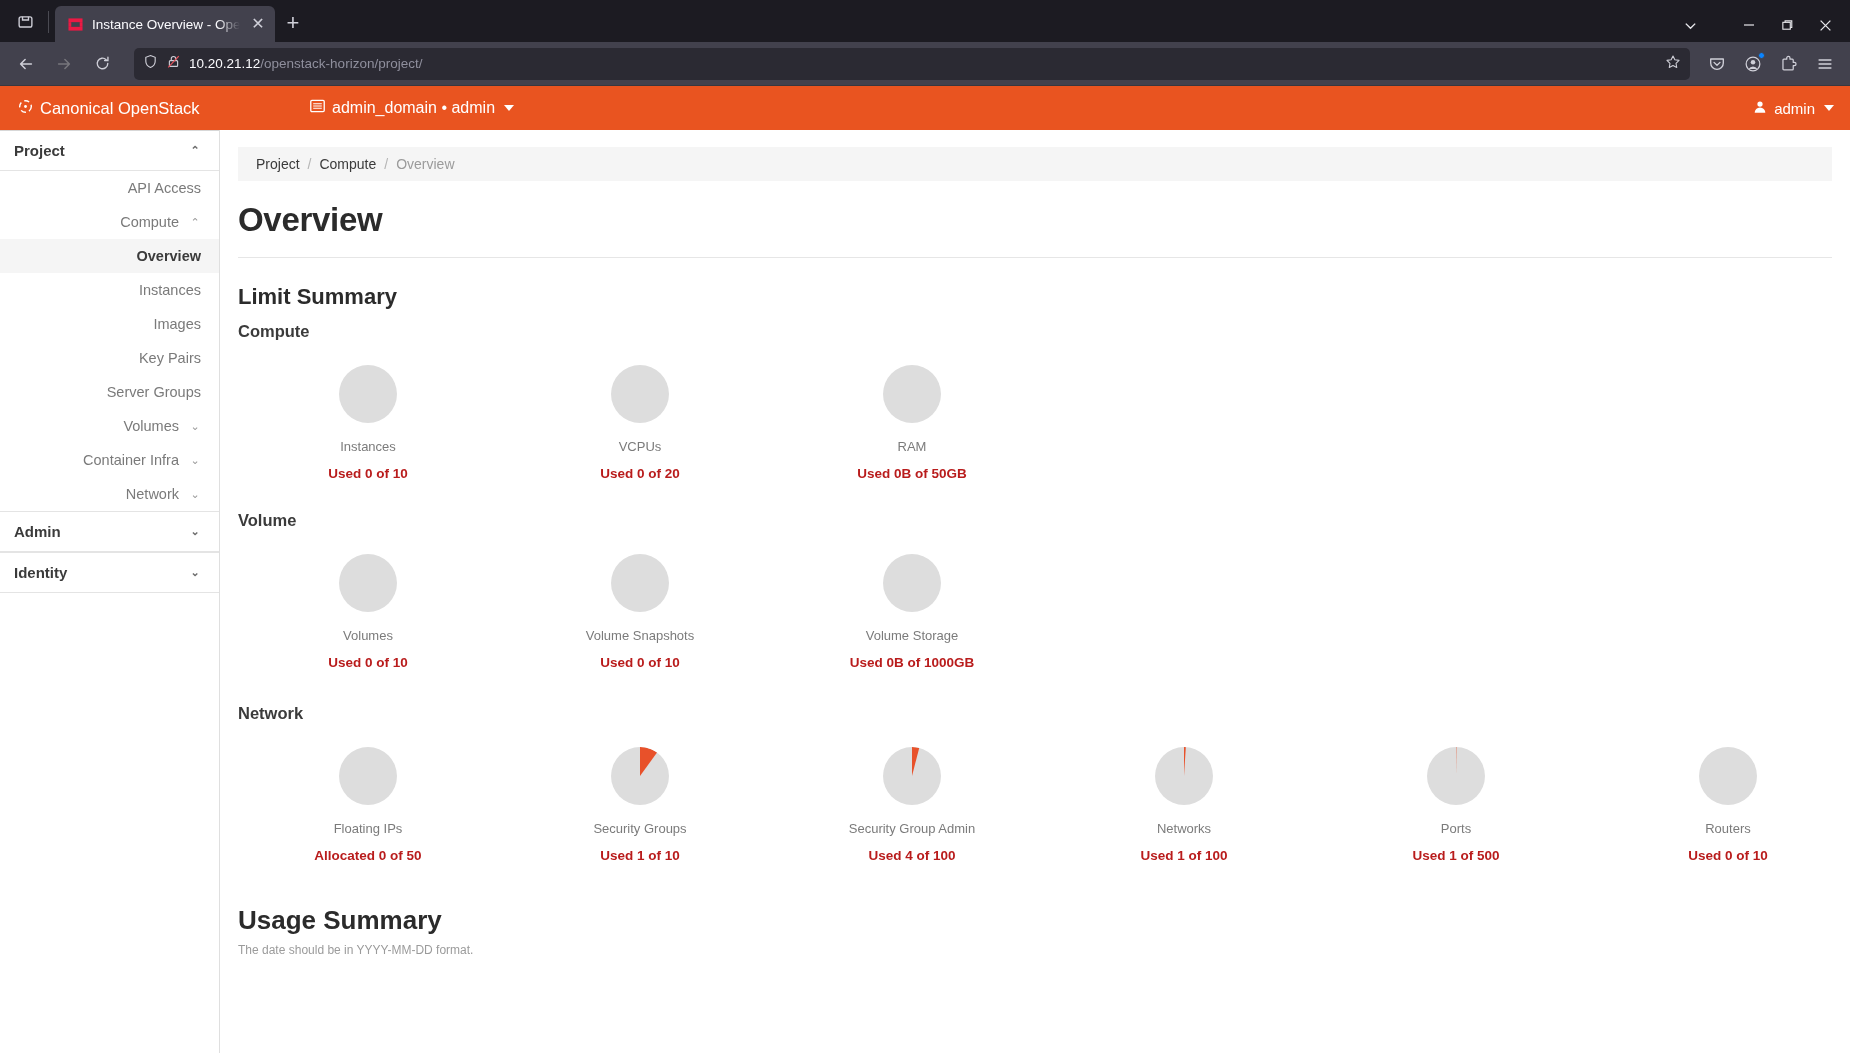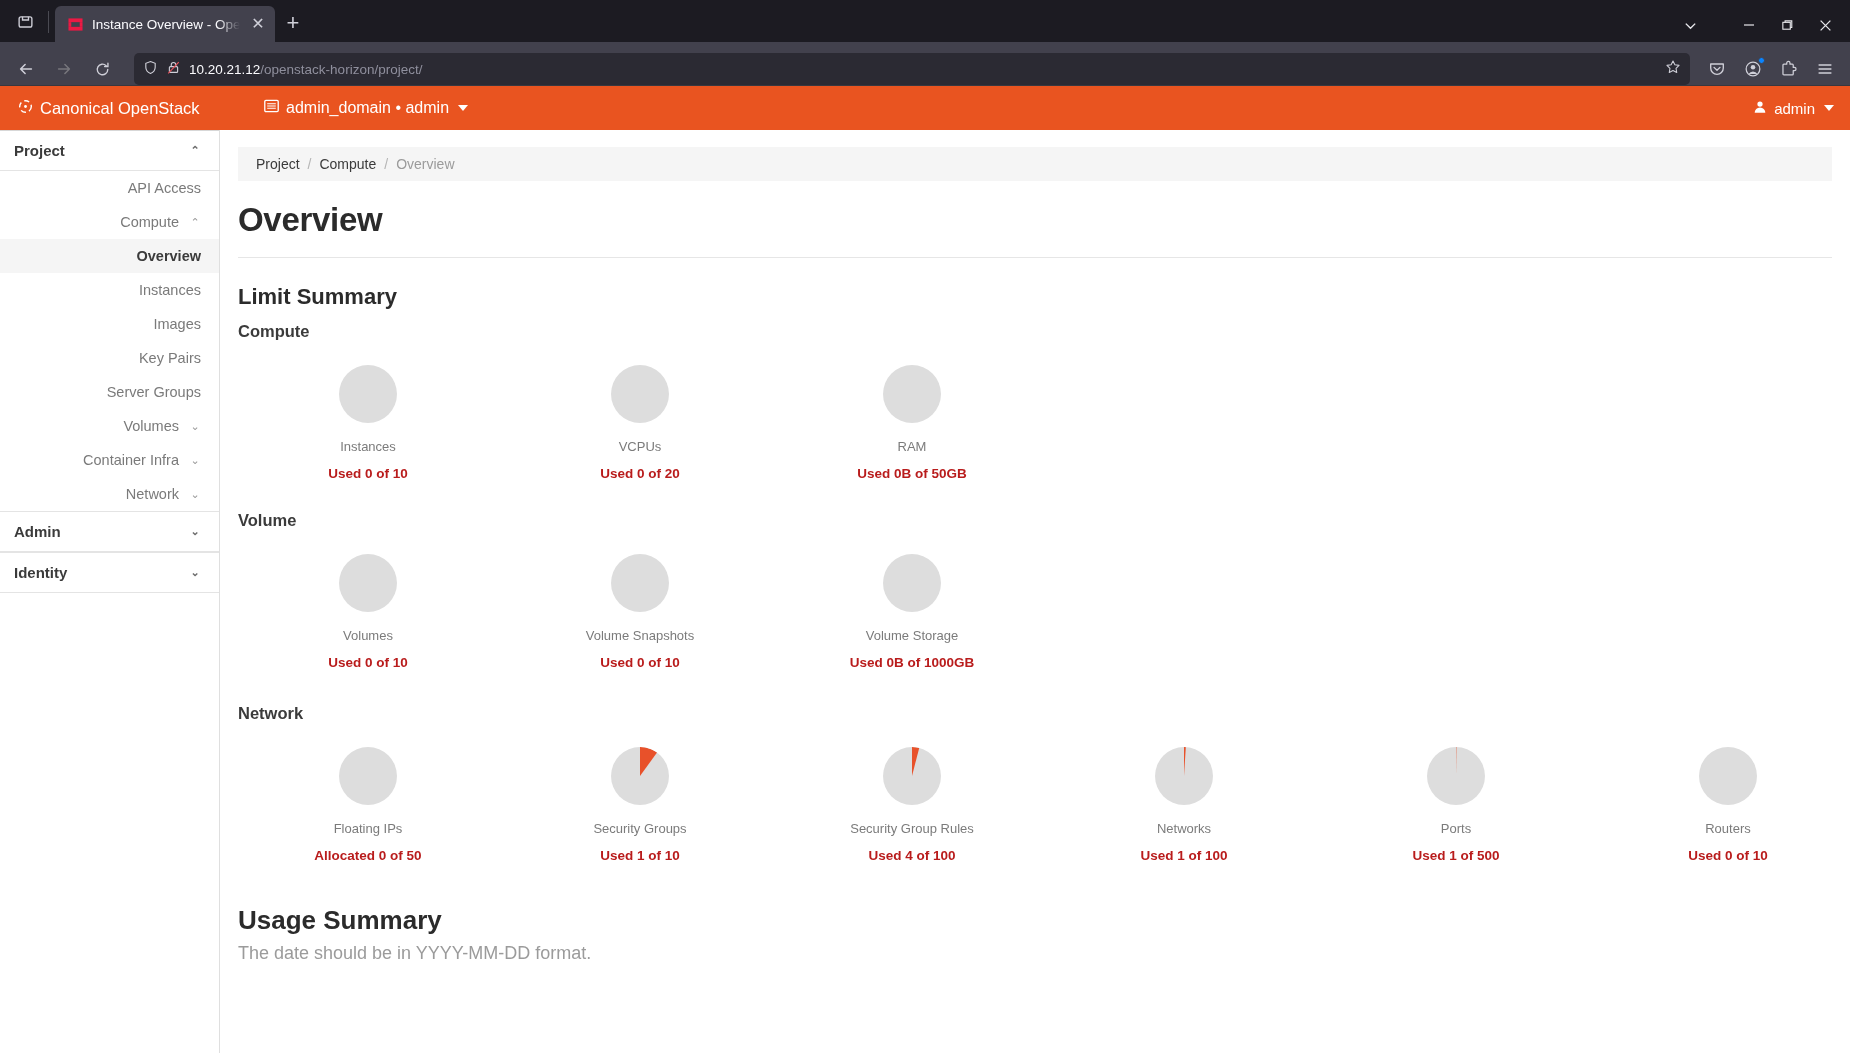--- a/index.html
+++ b/index.html
@@ -79,21 +79,21 @@
   .win-list-chevron {
     width: 40px; height: 30px;
     display: flex; align-items: center; justify-content: center;
     color: #e8e8ec; margin-right: 18px;
   }
 
   .navbar {
     height: 44px;
     background: #42414d;
     display: flex;
-    align-items: flex-end;
+    align-items: center;
     padding: 0 8px;
     gap: 2px;
     border-bottom: 1px solid #38373f;
   }
   .nav-btn {
     width: 36px; height: 32px;
     display: flex; align-items: center; justify-content: center;
     color: #cfcfd8;
     border-radius: 4px;
   }
@@ -143,20 +143,21 @@
   }
   .brand {
     display: flex; align-items: center; gap: 7px;
     color: #ffffff; font-size: 16.5px;
     width: 246px;
     flex: 0 0 246px;
   }
   .ctx-switch {
     display: flex; align-items: center; gap: 7px;
     color: #ffffff; font-size: 16px;
+    margin-left: 46px;
   }
   .os-user {
     margin-left: auto;
     display: flex; align-items: center; gap: 7px;
     color: #ffffff; font-size: 15px;
   }
   .caret-down {
     width: 0; height: 0;
     border-left: 5px solid transparent;
     border-right: 5px solid transparent;
@@ -303,21 +304,21 @@
     color: #2b2b2b;
     margin: 42px 18px 0 18px;
   }
   .usage-prompt {
     font-size: 16.5px;
     font-weight: bold;
     color: #2f2f2f;
     margin: 38px 18px 0 18px;
   }
   .usage-hint {
-    font-size: 18px;
+    font-size: 12px;
     color: #9b9b9b;
     margin: 7px 18px 0 18px;
   }
 </style>
 </head>
 <body>
 
 <div class="browser-chrome">
 
   <div class="tabstrip">
@@ -596,21 +597,21 @@
           </div>
         <div class="q-label">Security Groups</div>
         <div class="q-value">Used 1 of 10</div>
       </div>
       <div class="quota-cell">
         <div class="pie" style="background: rgb(221, 221, 221);">
             <svg viewBox="0 0 100 100" width="100%" height="100%">
               <path d="M50,50 L50,0 A50,50 0 0,1 62.43449435824274,1.5708419435684462 Z" fill="#e8512a"></path>
             </svg>
           </div>
-        <div class="q-label">Security Group Rules</div>
+        <div class="q-label">Security Group Admin</div>
         <div class="q-value">Used 4 of 100</div>
       </div>
       <div class="quota-cell">
         <div class="pie" style="background: rgb(221, 221, 221);">
             <svg viewBox="0 0 100 100" width="100%" height="100%">
               <path d="M50,50 L50,0 A50,50 0 0,1 53.13952597646567,0.09866357858642516 Z" fill="#e8512a"></path>
             </svg>
           </div>
         <div class="q-label">Networks</div>
         <div class="q-value">Used 1 of 100</div>

